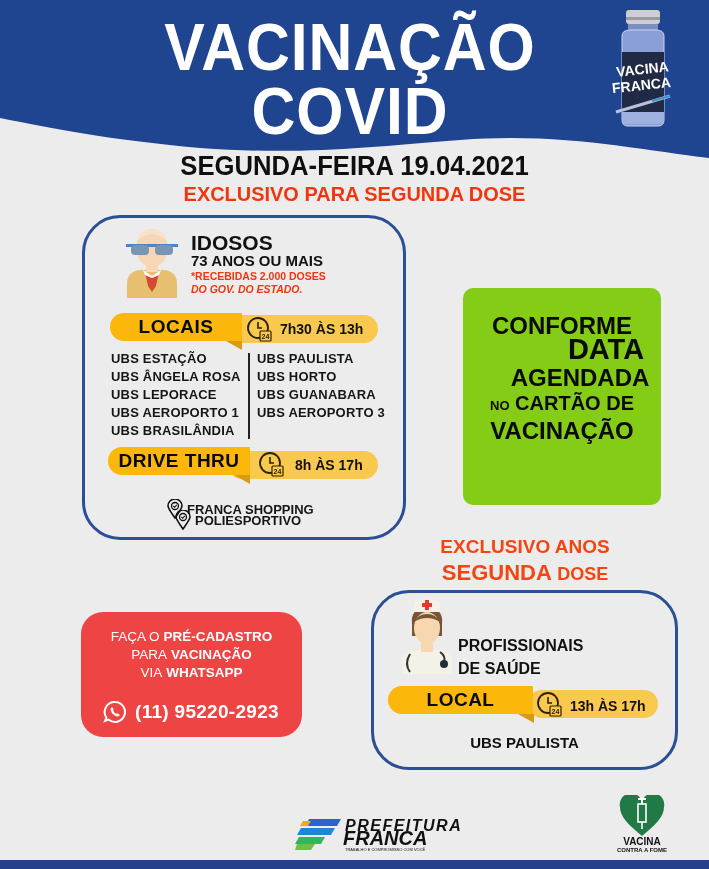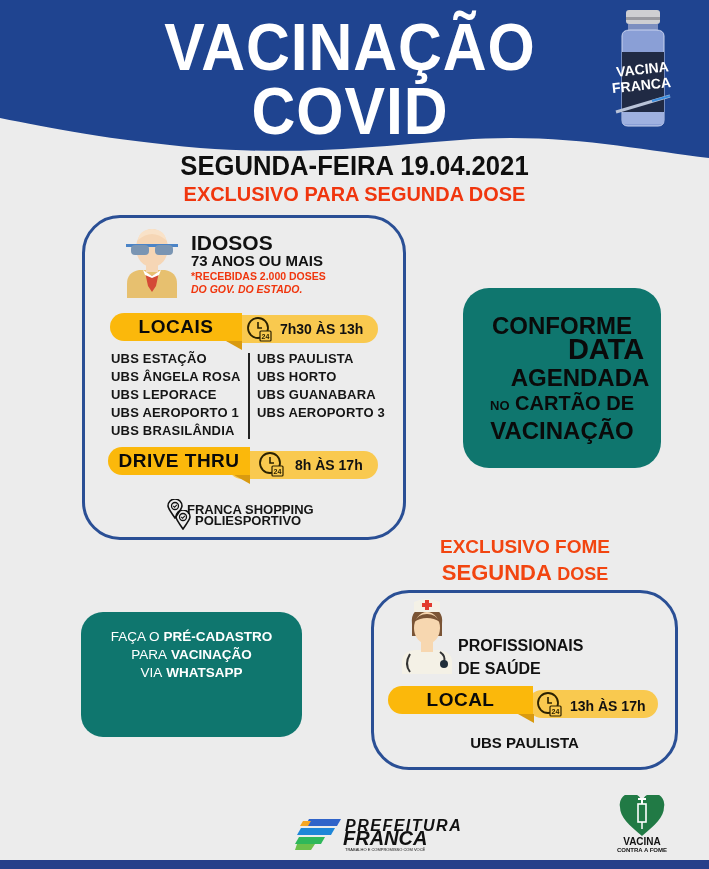--- a/index.html
+++ b/index.html
@@ -56,31 +56,31 @@
   }
   .clock { position: absolute; width: 26px; height: 26px; }
 
   .ubs-col { position: absolute; font-size: 13px; font-weight: bold; line-height: 18px; color: #151515; letter-spacing: 0.2px; }
   .ubs-divider { position: absolute; left: 248px; top: 353px; width: 2px; height: 86px; background: #222; }
 
   .pin-row { position: absolute; display: flex; align-items: center; font-size: 13px; font-weight: bold; color: #151515; }
   .pin-row svg { margin-right: 4px; }
 
   .yellow-box {
-    position: absolute; left: 463px; top: 288px; width: 198px; height: 180px;
-    background: #0f766e; border-radius: 26px; text-align: center; color: #0a0a0a;
+    position: absolute; left: 463px; top: 288px; width: 198px; height: 217px;
+    background: #84cc16; border-radius: 10px; text-align: center; color: #0a0a0a;
     font-weight: 900;
   }
   .yb-l { position: absolute; left: 0; width: 100%; line-height: 1; }
 
   .red2 { position: absolute; left: 370px; width: 310px; text-align: center; color: #f24510; font-weight: 900; }
 
   .blue-box {
     position: absolute; left: 81px; top: 612px; width: 221px; height: 125px;
-    background: #0f766e; border-radius: 22px; color: #fff; text-align: center;
+    background: #ef4444; border-radius: 22px; color: #fff; text-align: center;
   }
   .footer-bar { position: absolute; left: 0; top: 860px; width: 709px; height: 9px; background: #263f8a; }
 </style>
 </head>
 <body>
 
 <svg class="header-wave" viewBox="0 0 709 160" preserveAspectRatio="none">
   <path d="M0,0 L709,0 L709,158 C640,150 560,132 460,140 C360,148 300,155 200,148 C110,140 50,128 0,118 Z" fill="#1f4490"></path>
 </svg>
 
@@ -184,31 +184,38 @@
   <div class="yb-l" style="top:26px;font-size:24px;">CONFORME</div>
   <div class="yb-l" style="top:47px;font-size:29px;margin-left:44px;">DATA</div>
   <div class="yb-l" style="top:78px;font-size:24px;padding-left:36px;">AGENDADA</div>
   <div class="yb-l" style="top:105px;font-size:20px;">
     <span style="font-size:13px;margin-top:32px;">NO</span>
     <span>CARTÃO DE</span>
   </div>
   <div class="yb-l" style="top:131px;font-size:24px;">VACINAÇÃO</div>
 </div>
 
-<div class="red2" style="top:536px;font-size:19px;">EXCLUSIVO FOME</div>
+<div class="red2" style="top:536px;font-size:19px;">EXCLUSIVO ANOS</div>
 <div class="red2" style="top:560px;font-size:22px;">
   <span>SEGUNDA</span>
   <span style="font-size:18px;">DOSE</span>
 </div>
 
 <div class="blue-box">
   <div class="abs" style="left:0;width:100%;top:16px;font-size:13.5px;line-height:18px;font-weight:bold;">
     <div><span style="font-weight:normal;">FAÇA O</span> <span>PRÉ-CADASTRO</span></div>
     <div><span style="font-weight:normal;">PARA</span> <span>VACINAÇÃO</span></div>
     <div><span style="font-weight:normal;">VIA</span> <span>WHATSAPP</span></div>
+  </div>
+  <div class="abs" style="left:22px;top:88px;display:flex;align-items:center;">
+    <svg width="24" height="24" viewBox="0 0 24 24">
+      <path d="M12,2 A10,10 0 1 1 5.5,19.6 L2,21 L3.4,17.6 A10,10 0 0 1 12,2Z" fill="none" stroke="#fff" stroke-width="2"></path>
+      <path d="M8.5,7.5 Q9.5,7 10,8 L10.6,9.7 Q10.8,10.2 10.2,10.8 Q11,13 13.2,13.8 Q13.8,13.2 14.3,13.4 L16,14 Q17,14.5 16.4,15.6 Q15.5,17 13.5,16.3 Q8.5,14.5 7.7,10 Q7.3,8 8.5,7.5Z" fill="#fff"></path>
+    </svg>
+    <span style="font-size:19px;font-weight:bold;margin-left:8px;letter-spacing:0.3px;">(11) 95220-2923</span>
   </div>
 </div>
 
 <div class="card prof"></div>
 
 <svg class="abs" style="left:396px;top:596px;width:62px;height:78px;" viewBox="0 0 62 78">
   <path d="M6,78 L6,66 Q6,56 18,54 L44,54 Q56,56 56,66 L56,78Z" fill="#f4f1e6"></path>
   <path d="M16,28 Q14,12 31,12 Q48,12 46,28 L46,40 L16,40Z" fill="#7a5435"></path>
   <ellipse cx="31" cy="32" rx="13" ry="16" fill="#f7d7b0"></ellipse>
   <path d="M18,26 Q22,18 31,18 Q40,18 44,26 Q38,22 31,22 Q24,22 18,26Z" fill="#7a5435"></path>

